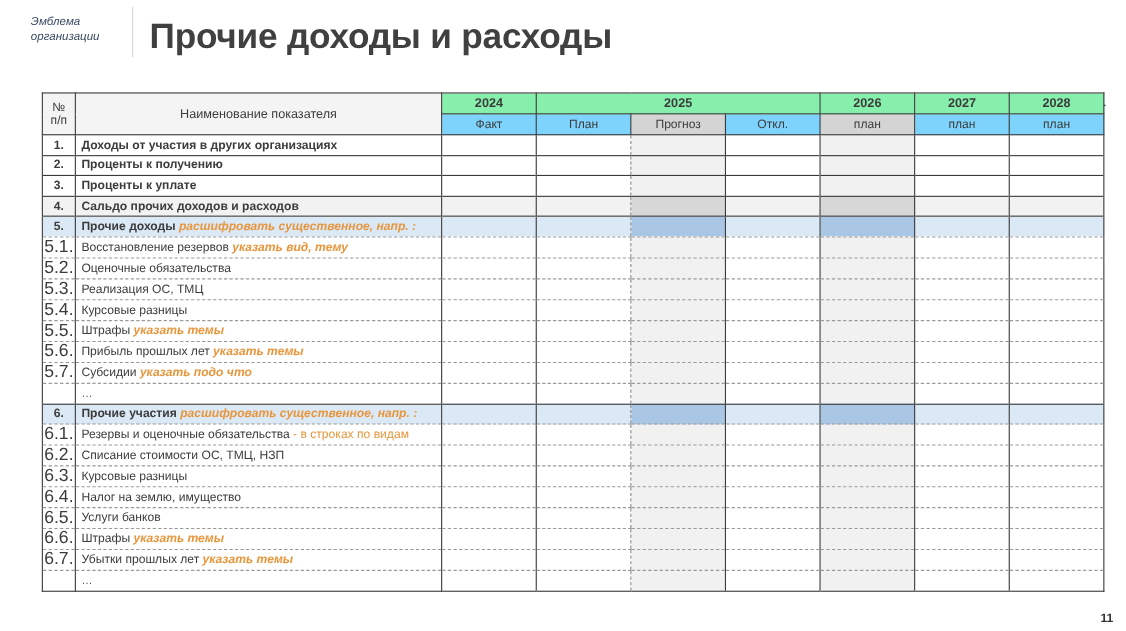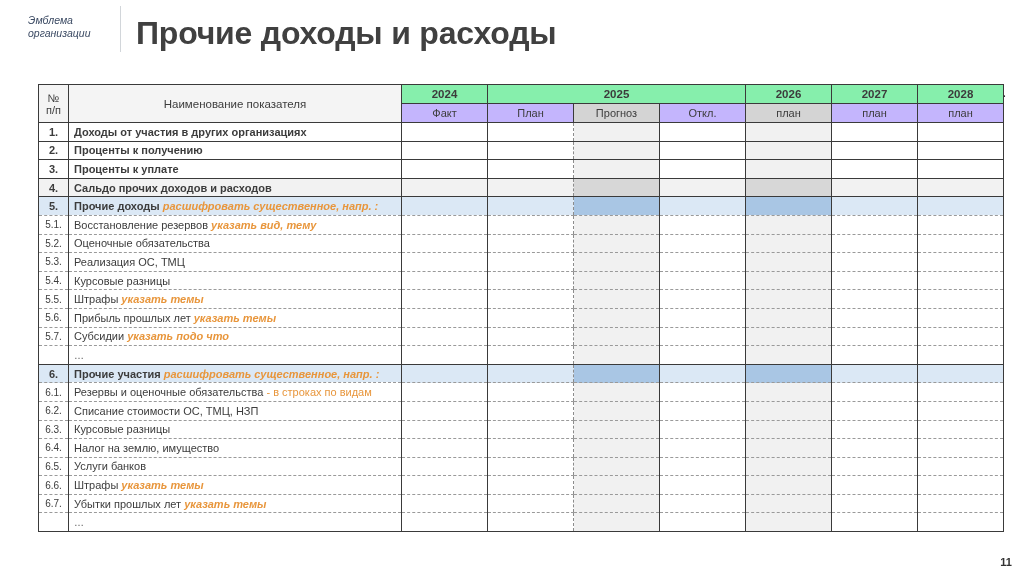--- a/index.html
+++ b/index.html
@@ -61,39 +61,39 @@
   
   thead td{
     text-align:center;
     vertical-align:middle;
     background:#86efac;
     border:1.1px solid #3a3a3a;
     height:19px;
     font-size:11.5px;
   }
   thead td.yr{font-weight:bold;font-size:11.5px;}
-  thead td.sub{font-weight:normal;font-size:11px;background:#c4b5fd;}
+  thead td.sub{font-weight:normal;font-size:11px;background:#7dd3fc;}
   thead td.sub.shade{background:#d4d4d4;margin-left:12px;}
   thead td.hdr-num, thead td.hdr-name{
     background:#f4f4f4;font-size:11px;
   }
   thead td.hdr-name{font-size:11.5px;}
 
   
   tbody td{
     height:18.6px;
     border-left:1.2px solid #3a3a3a;
     border-right:1.2px solid #3a3a3a;
     border-bottom:1px dashed #9a9a9a;
     vertical-align:middle;
     background:#ffffff;
   }
   tbody td.num{
     text-align:center;
-    font-size:10px;
+    font-size:16px;
     border-right:1.2px solid #3a3a3a;
   }
   tbody td.name{
     text-align:left;
     padding-left:5px;
     font-size:11px;
     white-space:nowrap;
     overflow:hidden;
   }
   tbody td.val{

